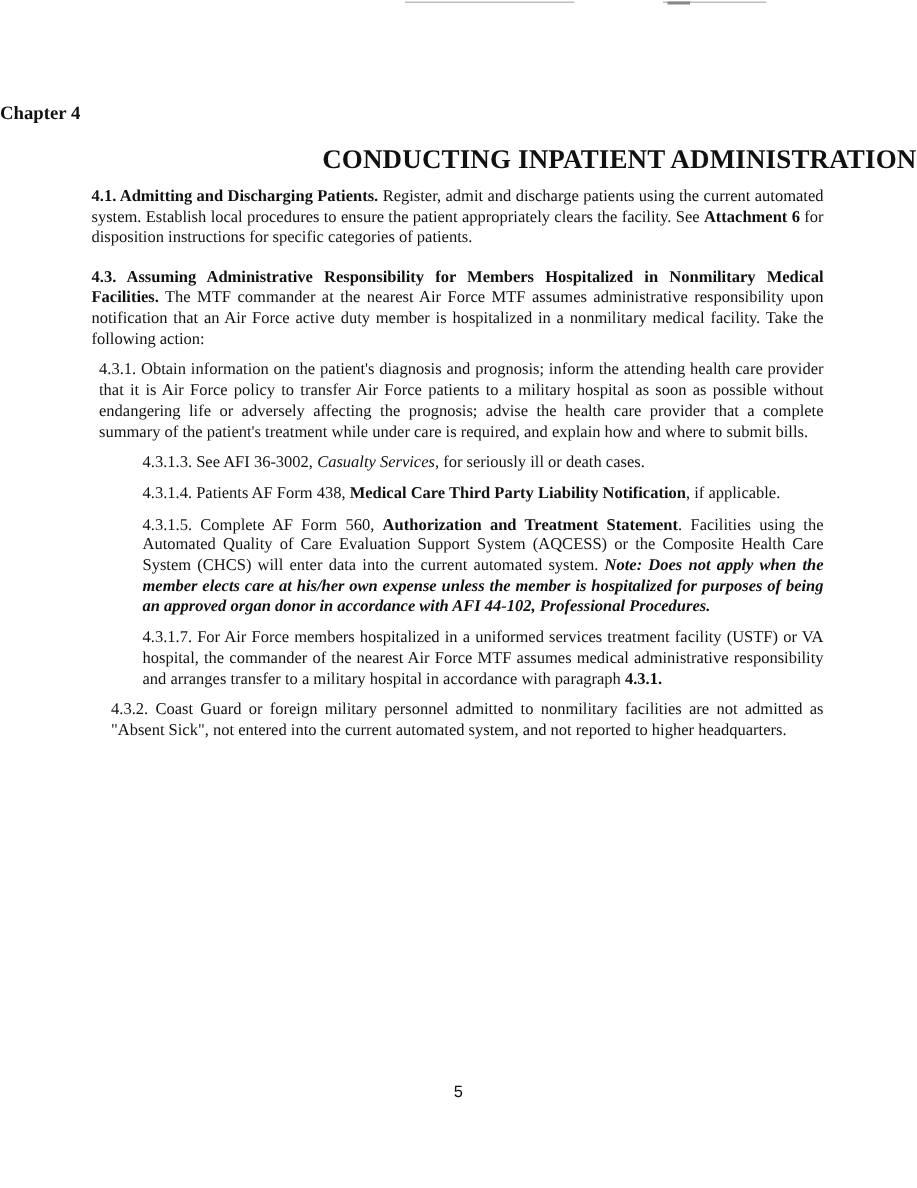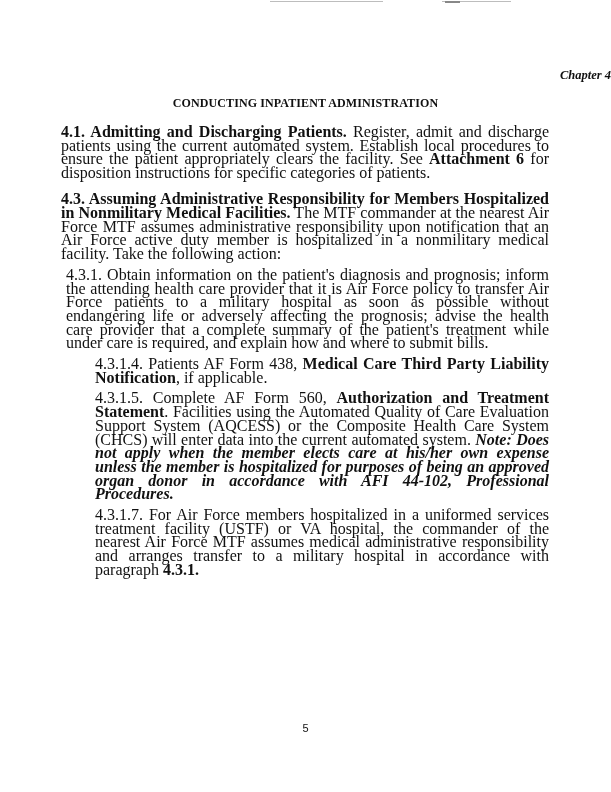--- a/index.html
+++ b/index.html
@@ -2,25 +2,25 @@
 <html><head>
 <meta charset="utf-8">
 <style>
   html, body { margin: 0; padding: 0; background: #ffffff; }
   body { width: 611px; height: 792px; position: relative; overflow: hidden;
          font-family: "Liberation Serif", "DejaVu Serif", serif; color: #111; }
   .topline { position: absolute; top: 1px; height: 1px; background: #bdbdbd; }
   .topline.a { left: 270px; width: 113px; }
   .topline.b { left: 442px; width: 69px; }
   .topline.b::before { content: ""; position: absolute; left: 3px; top: 0; width: 15px; height: 2px; background: #888; }
-  .chapter { position: absolute; top: 68px; left: 0; width: 611px; text-align: right;
-             font-weight: bold; font-size: 12.5px; font-style: italic; }
-  .chtitle { position: absolute; top: 96px; left: 0; width: 611px; text-align: center;
-             font-weight: bold; font-size: 12px; letter-spacing: 0.1px; }
-  .content { position: absolute; top: 125px; left: 61px; width: 488px; font-size: 16px; line-height: 13.7px; }
+  .chapter { position: absolute; top: 68px; left: 0; width: 611px; text-align: left;
+             font-weight: bold; font-size: 12.5px; }
+  .chtitle { position: absolute; top: 96px; left: 0; width: 611px; text-align: right;
+             font-weight: bold; font-size: 18px; letter-spacing: 0.1px; }
+  .content { position: absolute; top: 125px; left: 61px; width: 488px; font-size: 11px; line-height: 13.7px; }
   p { margin: 0; text-align: justify; }
   .sec { margin-bottom: 12.5px; }
   .l1 { margin-left: 5px; margin-bottom: 7px; }
   .l2 { margin-left: 34px; margin-bottom: 7px; }
   .l1b { margin-left: 13px; margin-bottom: 7px; }
   b { font-weight: bold; }
   .page { position: absolute; top: 722px; left: 0; width: 611px; text-align: center;
           font-family: "Liberation Sans", "DejaVu Sans", sans-serif; font-size: 11px; }
 </style>
 </head>
@@ -32,18 +32,20 @@
 <div class="chapter">Chapter 4</div>
 <div class="chtitle">CONDUCTING INPATIENT ADMINISTRATION</div>
 
 <div class="content">
   <p class="sec"><b>4.1.  Admitting and Discharging Patients.</b><span> Register, admit and discharge patients using the current automated system.  Establish local procedures to ensure the patient appropriately clears the facility.  See </span><b>Attachment 6</b><span> for disposition instructions for specific categories of patients.</span></p>
 
 
   <p style="margin-bottom:7px"><b>4.3.  Assuming Administrative Responsibility for Members Hospitalized in Nonmilitary Medical Facilities.</b><span> The MTF commander at the nearest Air Force MTF assumes administrative responsibility upon notification that an Air Force active duty member is hospitalized in a nonmilitary medical facility. Take the following action:</span></p>
 
   <p class="l1">4.3.1.  Obtain information on the patient's diagnosis and prognosis; inform the attending health care provider that it is Air Force policy to transfer Air Force patients to a military hospital as soon as possible without endangering life or adversely affecting the prognosis; advise the health care provider that a complete summary of the patient's treatment while under care is required, and explain how and where to submit bills.</p>
+  <p class="l2"><span>4.3.1.3.  See AFI 36-3002, </span><i>Casualty Services,</i><span> for seriously ill or death cases.</span></p>
   <p class="l2"><span>4.3.1.4.  Patients AF Form 438, </span><b>Medical Care Third Party Liability Notification</b><span>, if applicable.</span></p>
   <p class="l2"><span>4.3.1.5.  Complete AF Form 560, </span><b>Authorization and Treatment Statement</b><span>.  Facilities using the Automated Quality of Care Evaluation Support System (AQCESS) or the Composite Health Care System (CHCS) will enter data into the current automated system.  </span><b><i>Note: Does not apply when the member elects care at his/her own expense unless the member is hospitalized for purposes of being an approved organ donor in accordance with AFI 44-102, Professional Procedures.</i></b></p>
   <p class="l2"><span>4.3.1.7.  For Air Force members hospitalized in a uniformed services treatment facility (USTF) or VA hospital, the commander of the nearest Air Force MTF assumes medical administrative responsibility and arranges transfer to a military hospital in accordance with paragraph </span><b>4.3.1.</b></p>
+  <p class="l1b">4.3.2.  Coast Guard or foreign military personnel admitted to nonmilitary facilities are not admitted as "Absent Sick", not entered into the current automated system, and not reported to higher headquarters.</p>
 </div>
 
 <div class="page">5</div>
 
 </body></html>

